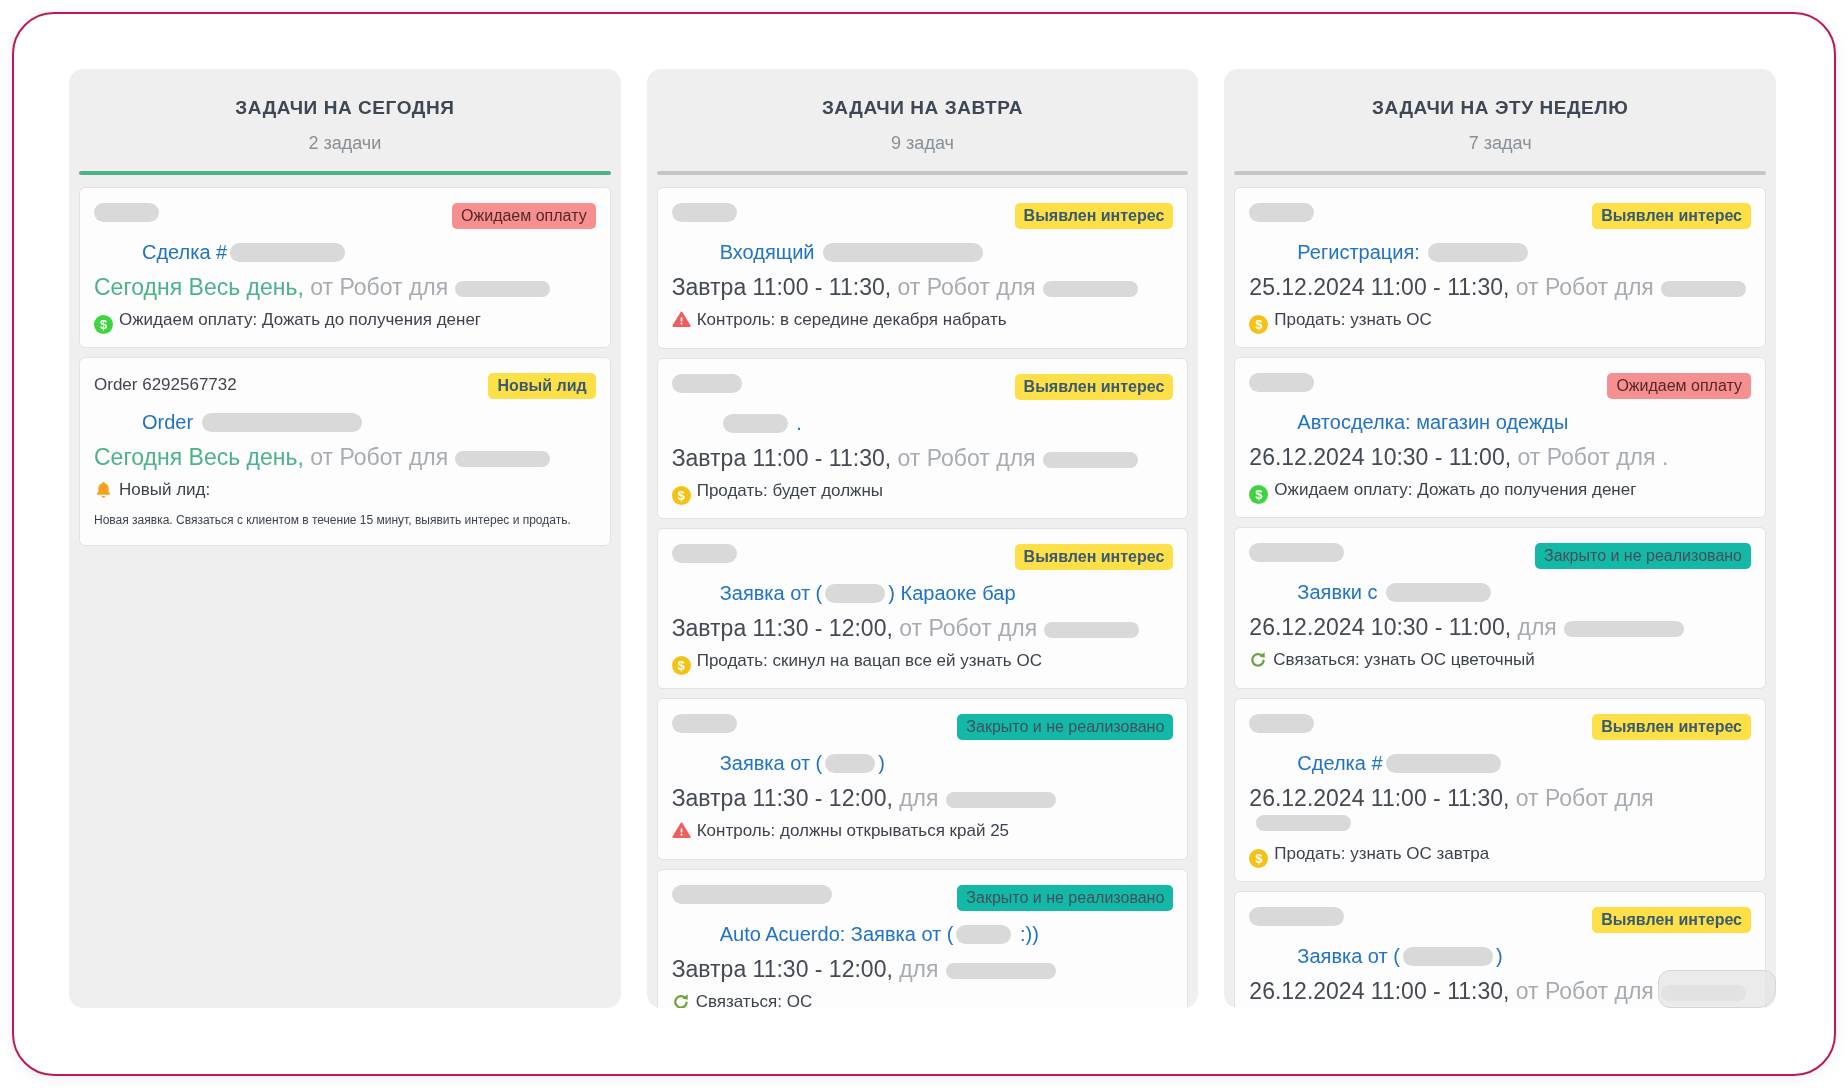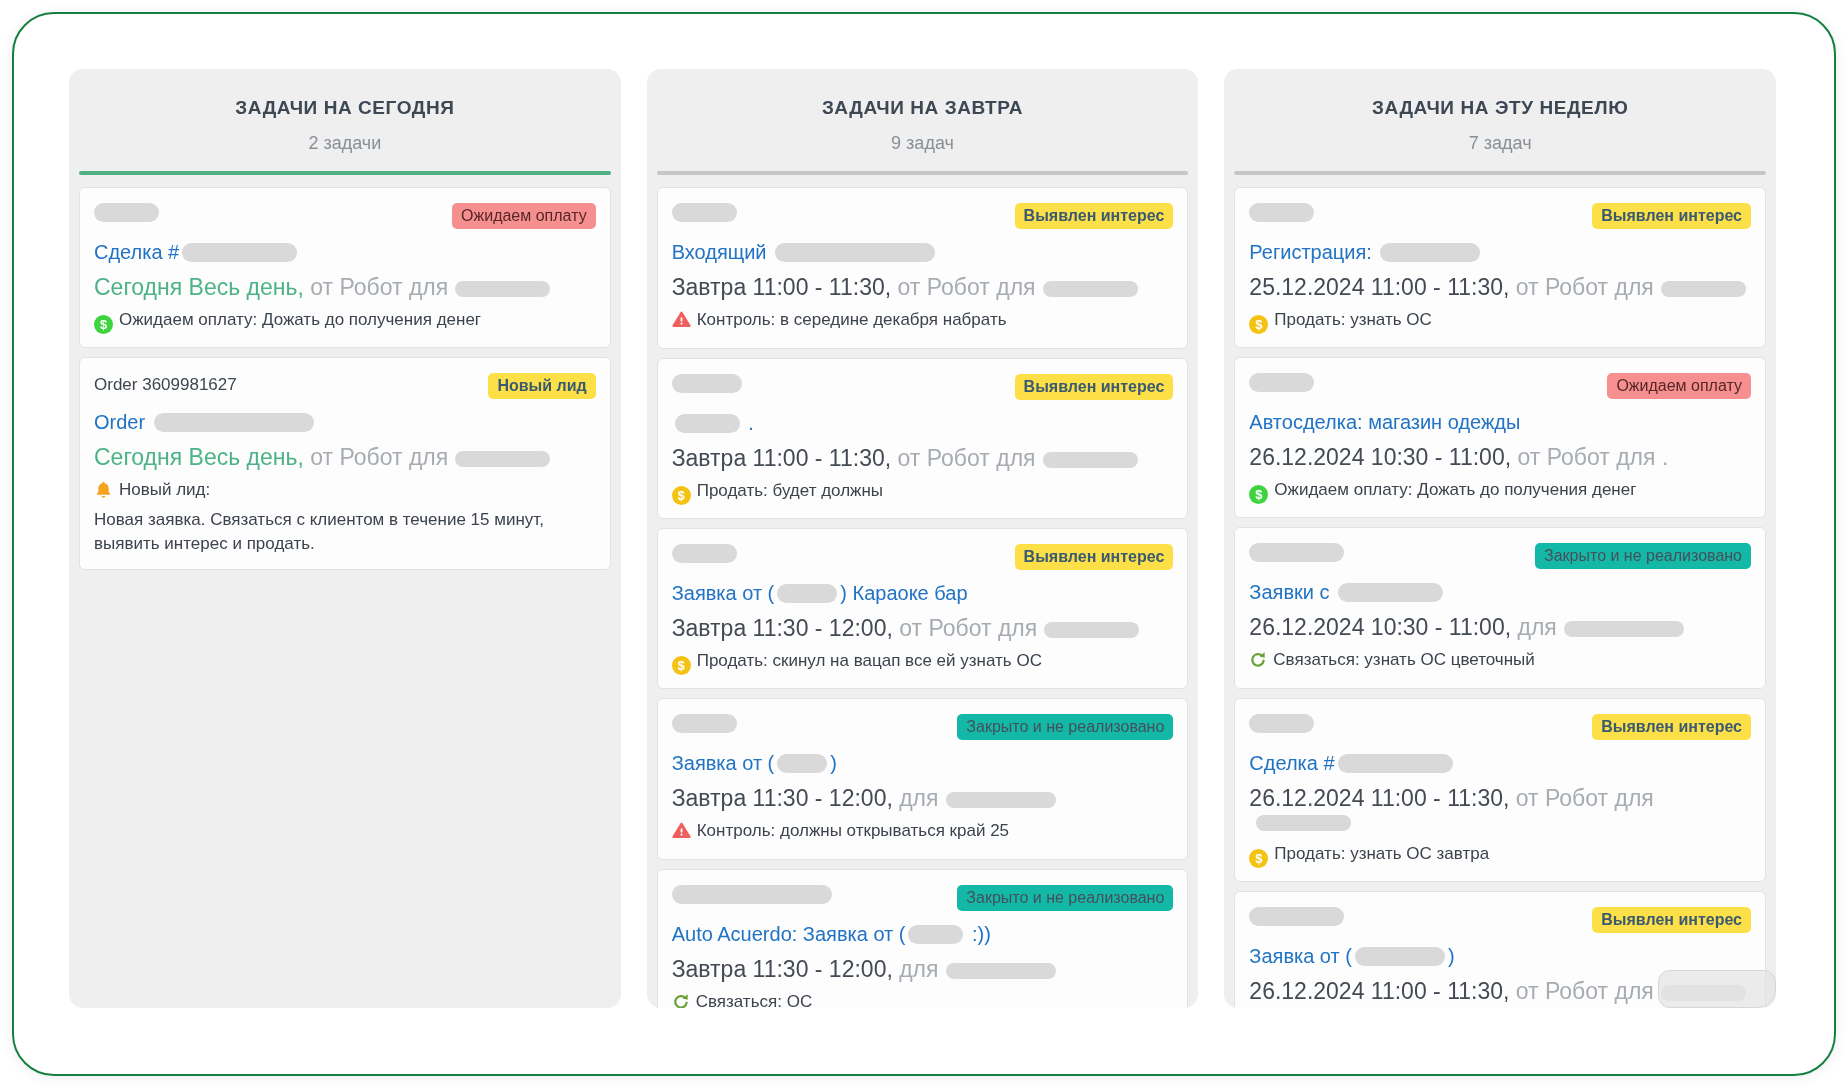--- a/index.html
+++ b/index.html
@@ -1,19 +1,19 @@
 <!DOCTYPE html>
 <html><head>
 <meta charset="utf-8">
 <style>
   * { margin:0; padding:0; box-sizing:border-box; }
   html,body { width:1848px; height:1088px; background:#fff; font-family:"Liberation Sans",sans-serif; overflow:hidden; }
   .window {
     position:absolute; left:12px; top:12px; right:12px; bottom:12px;
-    background:#fff; border:2px solid #15803d; border-radius:42px;
+    background:#fff; border:2px solid #be185d; border-radius:42px;
     box-shadow:0 2px 14px rgba(0,0,0,.07);
   }
   .board {
     position:absolute; left:55px; top:55px; right:58px; bottom:66px;
     display:flex; gap:26px;
   }
   .column {
     flex:1; background:#f0efef; border-radius:14px;
     display:flex; flex-direction:column; overflow:hidden;
   }
@@ -35,27 +35,27 @@
   .pill-h { height:19px; }
   .pill-t { height:19px; vertical-align:-3px; margin:0 3px; }
   .pill-d { height:16px; border-radius:8px; vertical-align:-2px; margin-left:7px; }
   .badge {
     font-size:16px; line-height:20px; padding:3px 9px; border-radius:5px;
     white-space:nowrap; flex:none;
   }
   .badge-red  { background:#f69090; color:#572626; }
   .badge-blue { background:#fde047; color:#3a5a71;font-weight:bold; }
   .badge-gray { background:#14b8a6; color:#45505a; }
-  .title-row { margin-top:10px; font-size:20px; line-height:27px; color:#2173c5; }
+  .title-row { margin-top:10px; font-size:20px; line-height:27px; color:#2173c5;margin-left:48px; }
   .date-row { margin-top:10px; font-size:23px; line-height:23px; color:#434a54; }
   .date-row .when-green { color:#4cb287; }
   .date-row .by { color:#a7acb2; }
   .task-row { margin-top:9px; font-size:17px; line-height:23px; color:#3c434d; }
   .task-row b { font-weight:400; }
-  .task-block { font-size:17px; line-height:24px; color:#3c434d; margin-top:3px; }
+  .task-block { font-size:12px; line-height:24px; color:#3c434d; margin-top:3px; }
   .ic { display:inline-block; vertical-align:-4px; margin-right:6px; }
   .ic-dollar {
     width:19px; height:19px; border-radius:50%; color:#fff; font-weight:700;
     font-size:13px; line-height:19px; text-align:center; vertical-align:-4px;
     display:inline-block; margin-right:6px;
   }
   .float-panel {
     position:absolute; right:58px; bottom:66px; width:118px; height:38px;
     background:rgba(228,228,228,.75); border:1px solid #d6d6d6;
     border-radius:12px 12px 18px 12px; z-index:5;
@@ -78,21 +78,21 @@
             <div class="row-top">
               <span class="pill pill-h" style="width: 65px;"></span>
               <span class="badge badge-red">Ожидаем оплату</span>
             </div>
             <div class="title-row"><span>Сделка #</span><span class="pill pill-t" style="width: 115px;"></span></div>
             <div class="date-row"><span class="when-green">Сегодня Весь день,</span><span class="by"> от Робот для</span><span class="pill pill-d" style="width: 95px;"></span></div>
             <div class="task-row"><span class="ic-dollar" style="background: rgb(63, 212, 63);">$</span><b>Ожидаем оплату:</b><span> Дожать до получения денег</span></div>
           </article>
           <article class="card">
             <div class="row-top">
-              <span class="hdr-text">Order 3609981627</span>
+              <span class="hdr-text">Order 6292567732</span>
               <span class="badge badge-blue">Новый лид</span>
             </div>
             <div class="title-row"><span>Order </span><span class="pill pill-t" style="width: 160px;"></span></div>
             <div class="date-row"><span class="when-green">Сегодня Весь день,</span><span class="by"> от Робот для</span><span class="pill pill-d" style="width: 95px;"></span></div>
             <div class="task-row"><span class="ic"><svg width="19" height="19" viewBox="0 0 24 24">
                   <path d="M12 2.5c.9 0 1.6.7 1.6 1.5 2.9.7 4.9 3.2 4.9 6.3v4.4l1.9 2.8c.3.5 0 1-.6 1H4.2c-.6 0-.9-.5-.6-1l1.9-2.8v-4.4c0-3.1 2-5.6 4.9-6.3 0-.8.7-1.5 1.6-1.5z" fill="#f6a21d"></path>
                   <path d="M9.8 20.2h4.4c0 1.2-1 2.2-2.2 2.2s-2.2-1-2.2-2.2z" fill="#f6a21d"></path>
                 </svg></span><b>Новый лид:</b></div>
             <div class="task-block">Новая заявка. Связаться с клиентом в течение 15 минут, выявить интерес и продать.</div>
           </article>

